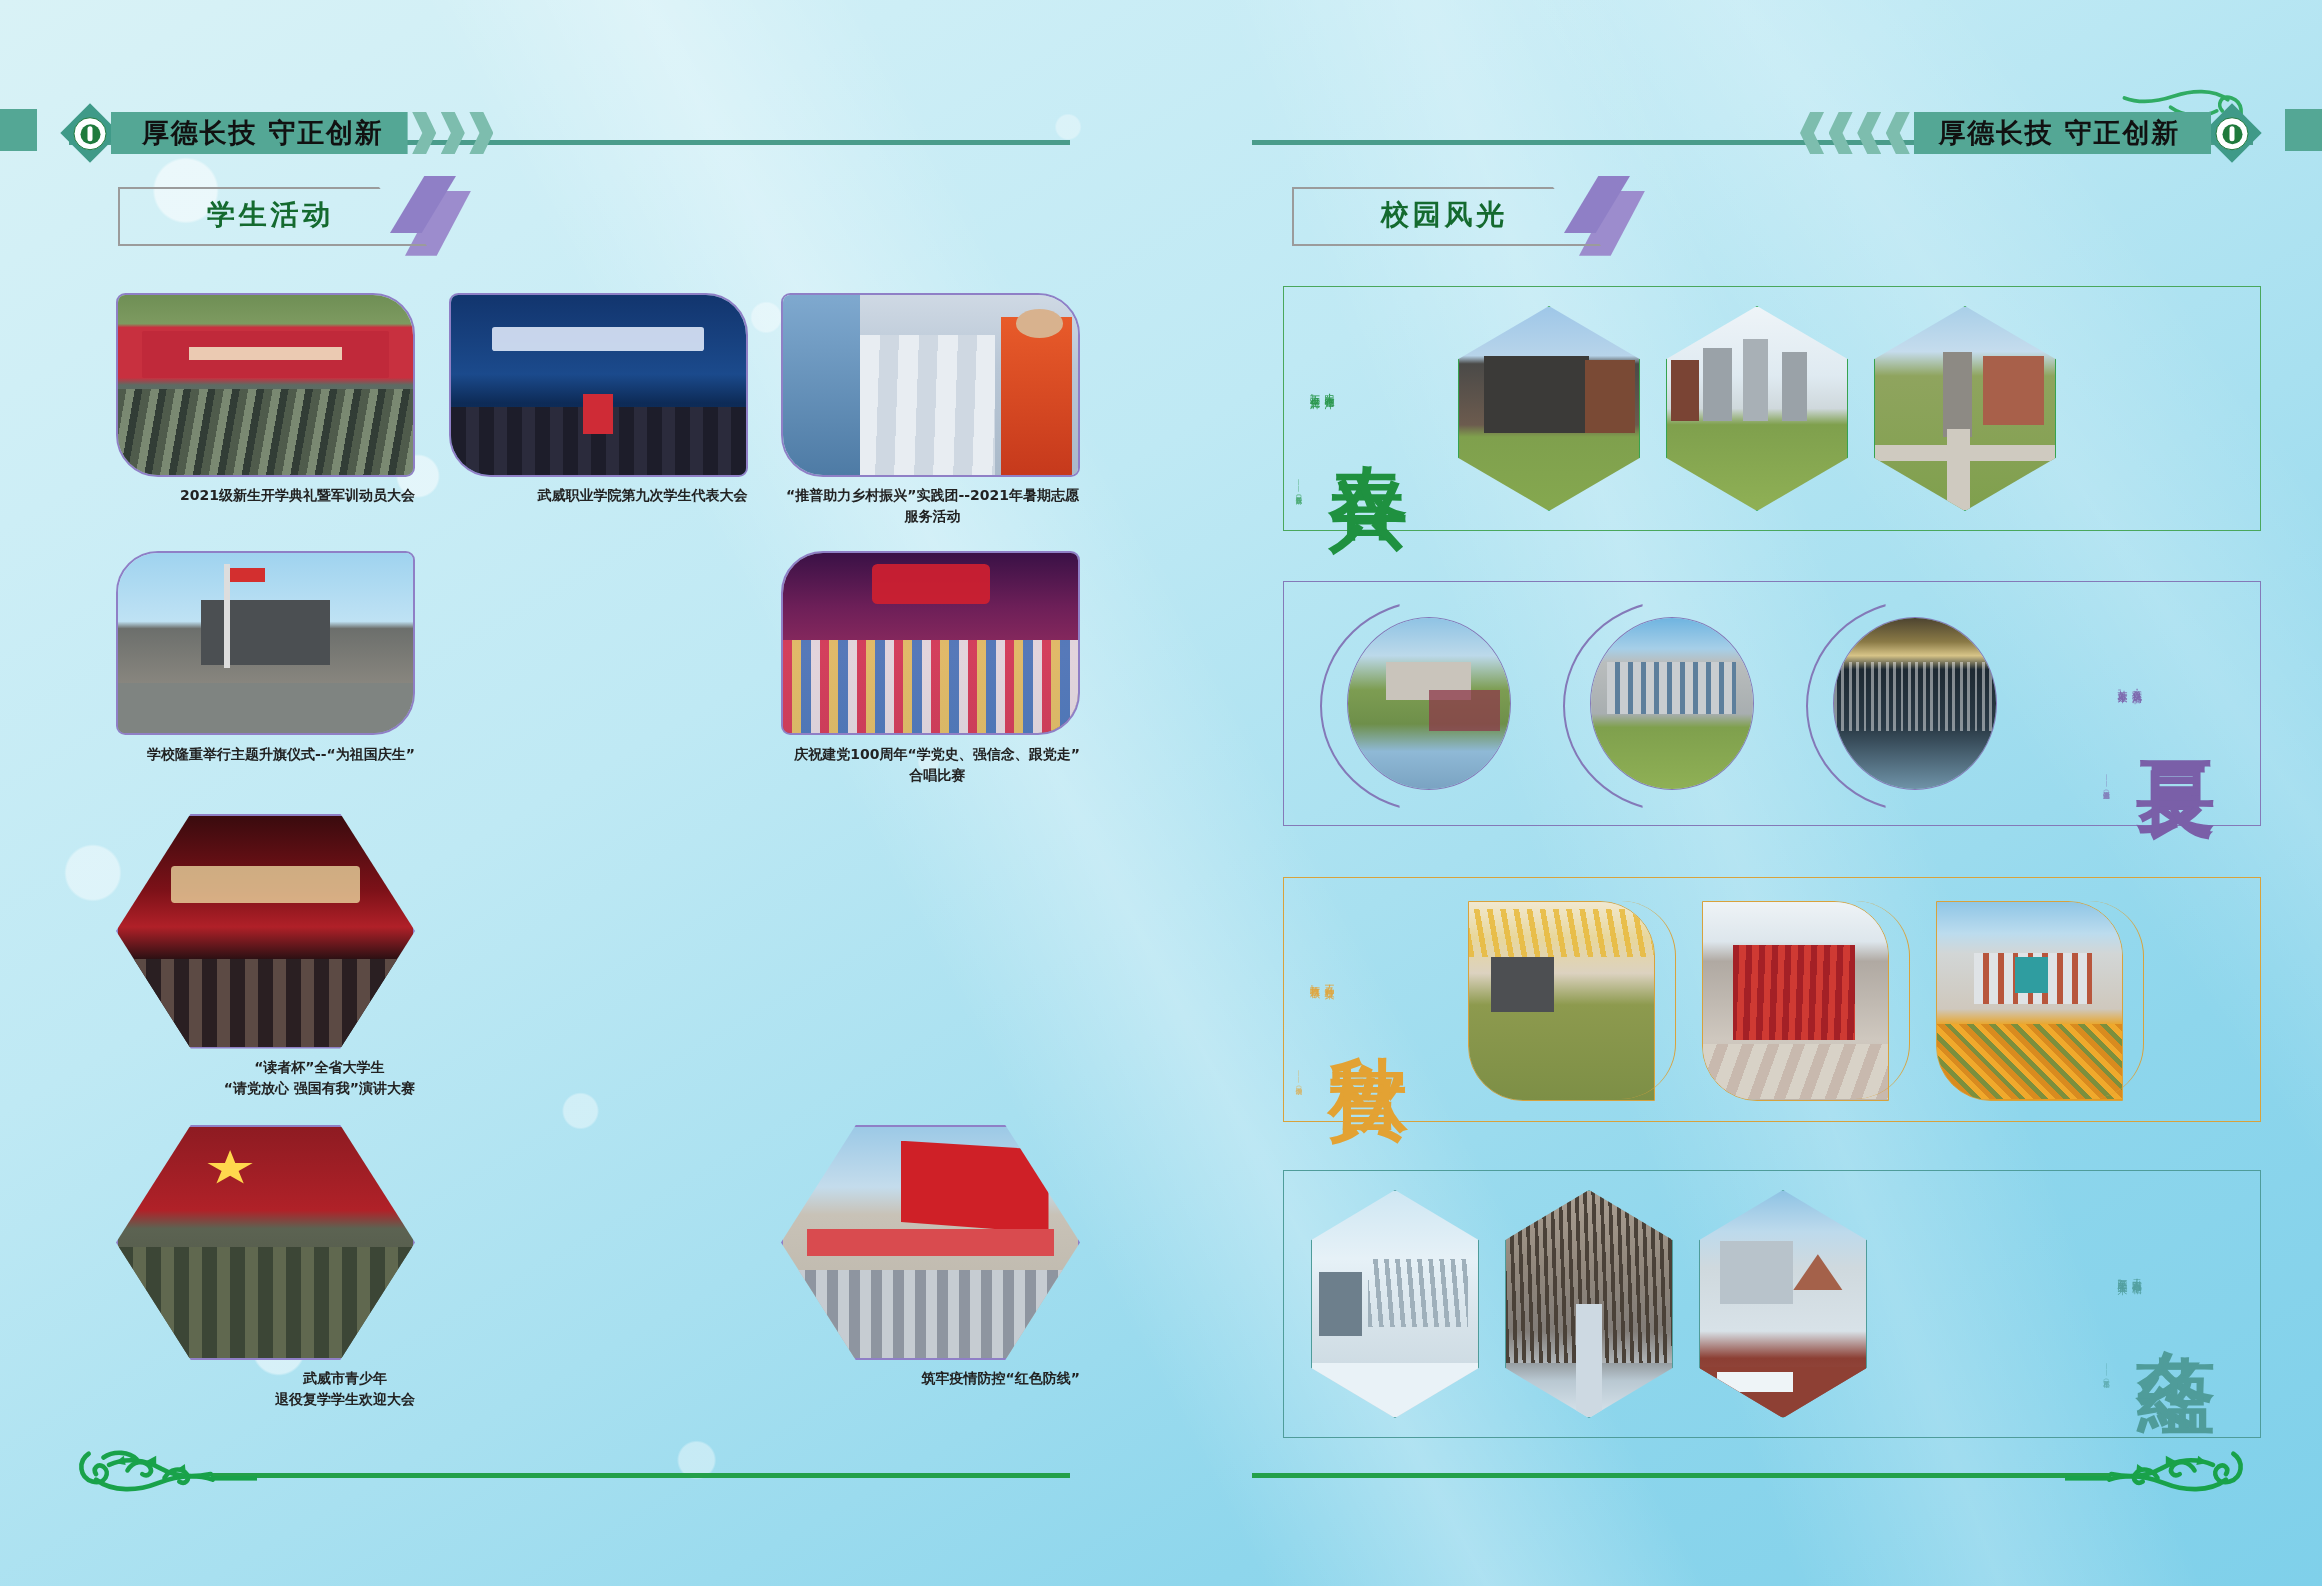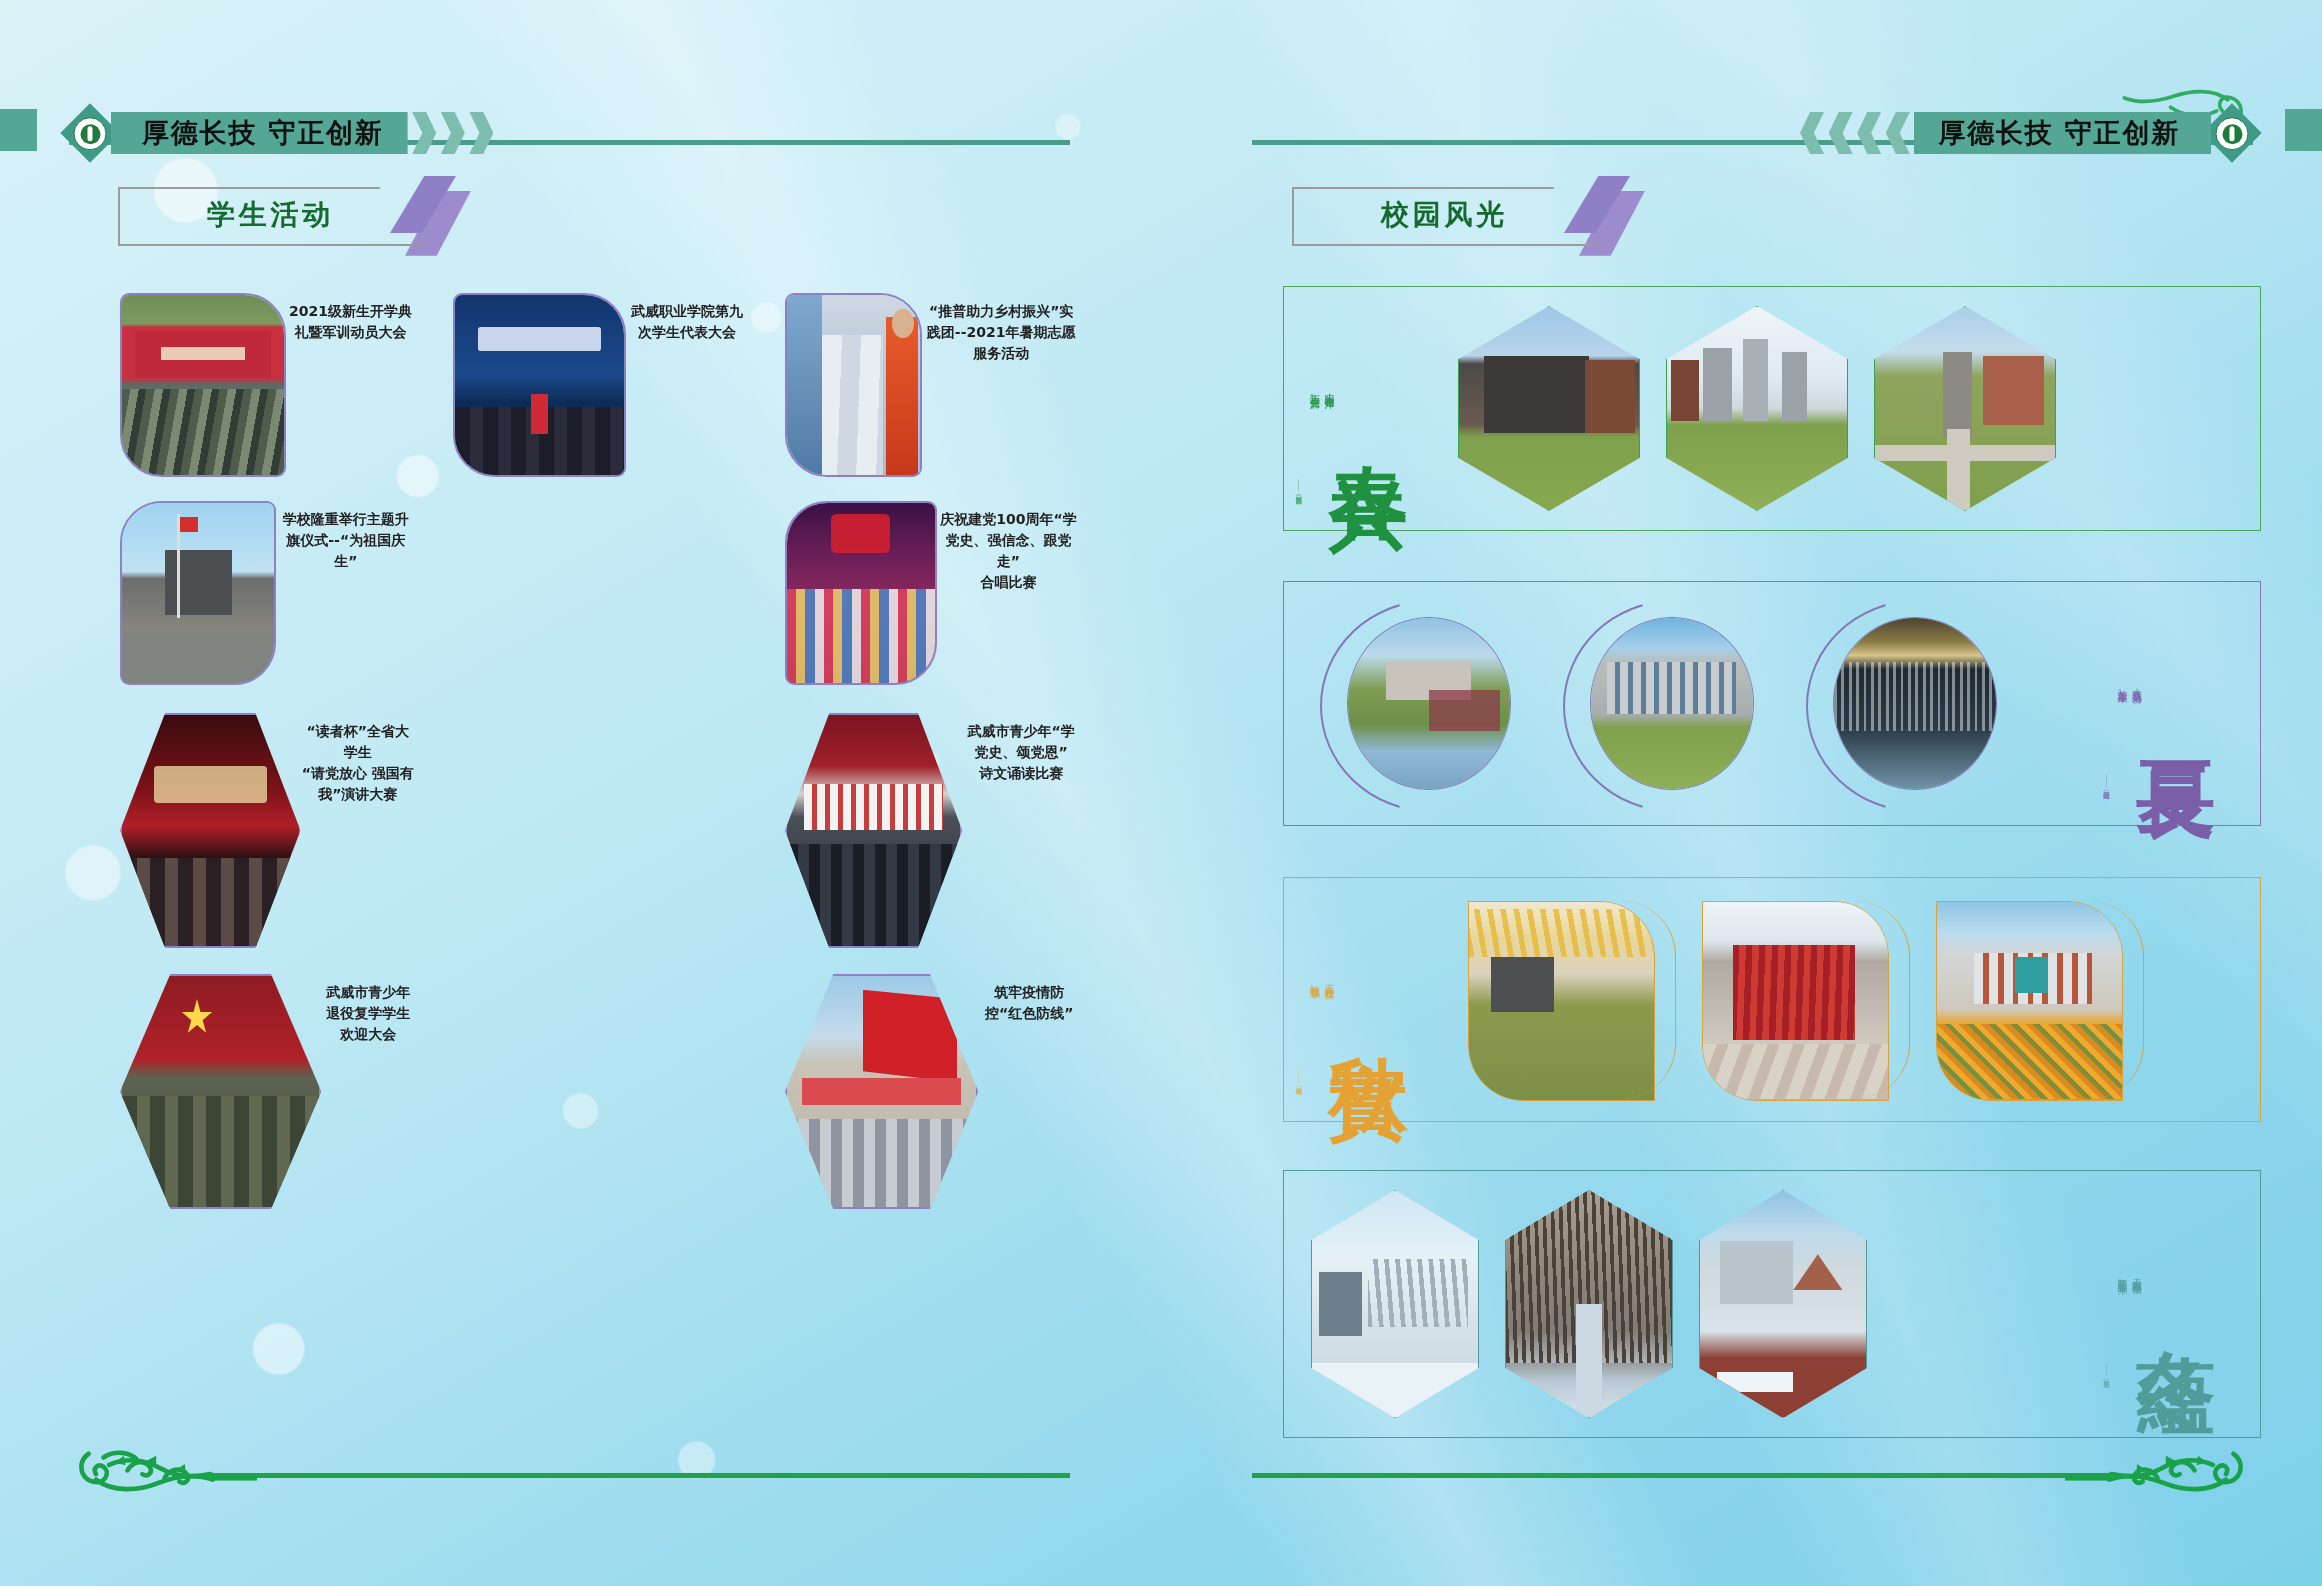--- a/index.html
+++ b/index.html
@@ -70,21 +70,21 @@
   .sect .label{position:absolute;left:0;top:0;width:100%;height:100%;
      display:flex;align-items:center;justify-content:center;
      font-size:28px;font-weight:700;color:#146a2f;letter-spacing:3.7px;
      font-family:"DejaVu Sans","Liberation Sans",sans-serif;}
   .sect-left{left:118px;top:187px;width:305px;}
   .sect-right{left:1292px;top:187px;width:305px;text-decoration:underline;}
 
   
   .grid{position:absolute;left:120px;top:293px;width:960px;z-index:4;}
   .prow{display:flex;justify-content:space-between;}
-  .pcell{width:295px;display:flex;flex-direction:row;align-items:flex-start;}
+  .pcell{width:295px;display:flex;flex-direction:column;align-items:flex-end;}
   .ph{width:295px;position:relative;overflow:hidden;}
   .ph .img{position:absolute;inset:0;}
   .cap{margin-top:8.3px;font-size:14px;line-height:1.5;color:#222;text-align:center;
        font-family:"DejaVu Sans","Liberation Sans",sans-serif;white-space:pre-line;font-weight:600;}
 
   
   .sh-r1{height:180px;border:2.8px solid #8f7fc6;border-radius:9.2px 42px 9.2px 42px;}
   .row1{margin-bottom:16.6px;}
   
   .sh-r2{height:180px;border:2.8px solid #8f7fc6;border-radius:42px 9.2px 42px 9.2px;}
@@ -270,31 +270,20 @@
   <div class="prow row3">
     <div class="pcell">
       <div class="ph sh-hex">
         <div class="img" style="background:linear-gradient(180deg,#3a0b0e 0%,#7c1118 32%,#b02028 48%,#2b1013 62%,#1b0b0e 100%);"></div>
         <div style="position:absolute;left:18%;top:22%;width:64%;height:16%;background:#f1e2a7;opacity:.75;border-radius:3.7px;"></div>
         <div style="position:absolute;left:0;top:62%;width:100%;height:38%;background:
           repeating-linear-gradient(90deg,#2a1f22 0 14.8px,#5c4a44 14.8px 28px);"></div>
       </div>
       <div class="cap">“读者杯”全省大学生
 “请党放心 强国有我”演讲大赛</div>
-    </div>
-    <div class="pcell">
-      <div class="ph sh-hex">
-        <div class="img" style="background:linear-gradient(180deg,#7a1520 0%,#a01f2b 22%,#d8d2cc 34%,#4a4f58 44%,#23262c 100%);"></div>
-        <div style="position:absolute;left:10%;top:30%;width:80%;height:20%;background:
-          repeating-linear-gradient(90deg,#f3f3f3 0 8.3px,#c63d3d 8.3px 13px);"></div>
-        <div style="position:absolute;left:0;top:56%;width:100%;height:44%;background:
-          repeating-linear-gradient(90deg,#1a1d23 0 11px,#343a45 11px 22px);"></div>
-      </div>
-      <div class="cap">武威市青少年“学党史、颂党恩”
-诗文诵读比赛</div>
     </div>
   </div>
 
   <div class="prow row4">
     <div class="pcell">
       <div class="ph sh-hex">
         <div class="img" style="background:linear-gradient(180deg,#8e1b22 0%,#b02128 36%,#5c6352 44%,#444b3d 100%);"></div>
         <div style="position:absolute;left:30%;top:10%;width:16%;height:16%;background:#ffd84d;
              clip-path:polygon(50% 0,61% 35%,98% 35%,68% 57%,79% 91%,50% 70%,21% 91%,32% 57%,2% 35%,39% 35%);"></div>
         <div style="position:absolute;left:0;top:52%;width:100%;height:48%;background:

